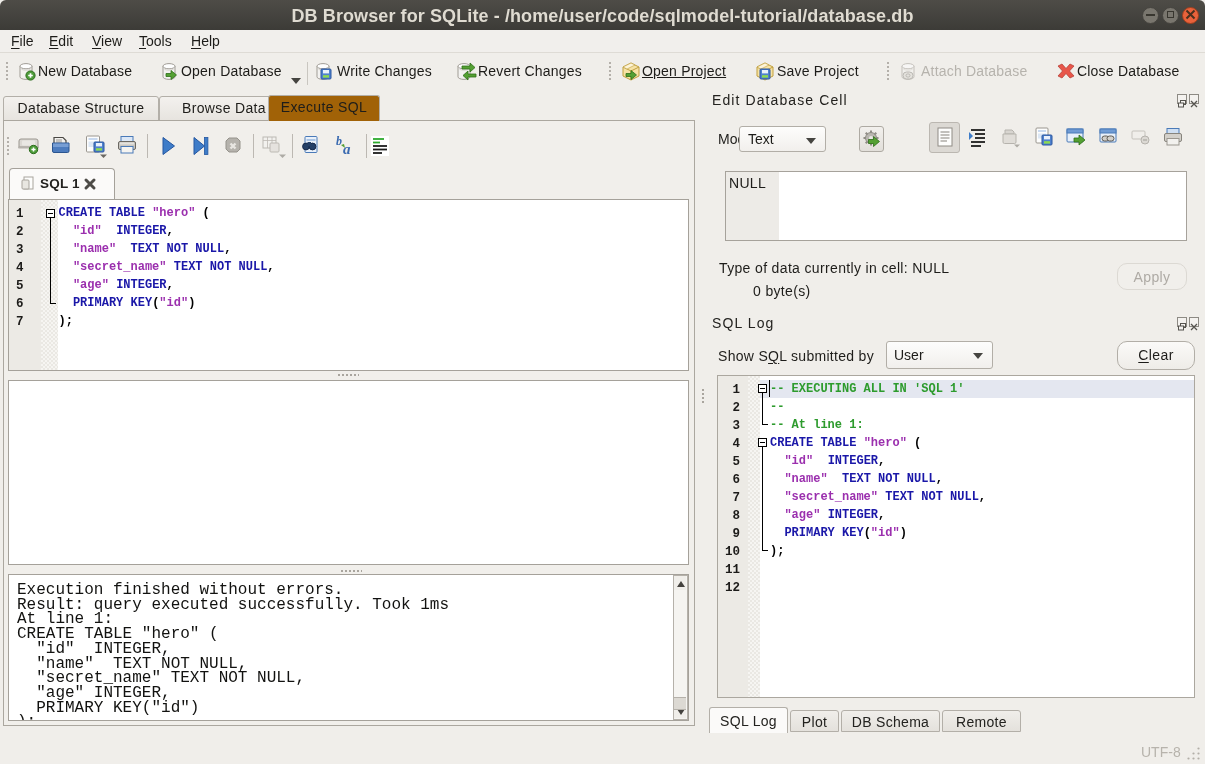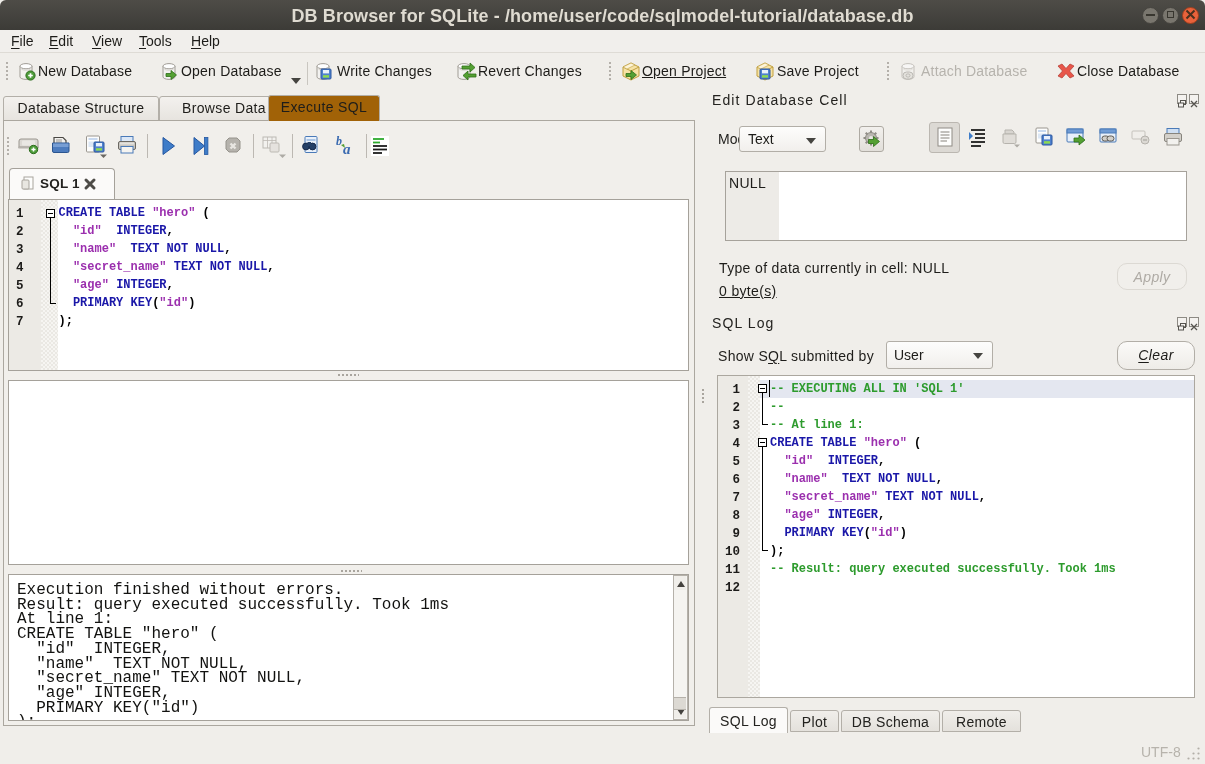--- a/index.html
+++ b/index.html
@@ -57,21 +57,21 @@
      background-image:radial-gradient(circle,#a9a59e 0.9px,transparent 1.1px);
      background-size:2px 4px;}
   
   .docktitle{font-size:14px;letter-spacing:1.1px;color:#23221f;}
   .dockbtn{position:absolute;width:10px;height:10px;border:1px solid #8d8a84;background:#f4f2ef;box-sizing:border-box;}
   .combo{position:absolute;background:linear-gradient(#fdfdfc,#f1efec);border:1px solid #b2aea7;
      border-radius:3px;box-sizing:border-box;font-size:14px;color:#1d1c19;}
   .combo .arr{position:absolute;right:9px;top:11px;width:0;height:0;
      border-left:5.5px solid transparent;border-right:5.5px solid transparent;border-top:6.5px solid #454440;}
   .btn{position:absolute;background:linear-gradient(#fbfaf8,#eeece8);border:1px solid #b2aea7;
-     border-radius:10px;box-sizing:border-box;text-align:center;font-size:14px;letter-spacing:0.4px;color:#1d1c19;font-style:italic;}
+     border-radius:10px;box-sizing:border-box;text-align:center;font-size:14px;letter-spacing:0.4px;color:#1d1c19;}
   .btn.dis{background:#f1efeb;border:1px solid #dcd9d3;color:#aeaaa4;}
   
   .btab{position:absolute;box-sizing:border-box;border:1px solid #b3afa8;
      background:linear-gradient(#f0eeea,#e4e1dc);border-radius:3px 3px 0 0;
      text-align:center;font-size:14px;letter-spacing:0.3px;color:#23221f;}
   .btab.active{background:#fbfaf9;border-bottom:none;}
   
   .sbar{position:absolute;background:#f5f4f1;border:1px solid #b5b1aa;box-sizing:border-box;}
   .sarrow{position:absolute;left:1px;width:12px;height:14px;background:#f0eeea;}
   .sthumb{position:absolute;left:1px;width:12px;background:#dcd9d3;border-top:1px solid #b5b1aa;border-bottom:1px solid #b5b1aa;}
@@ -372,21 +372,21 @@
  <rect x="232" y="1.5" width="12" height="6" fill="#cfdff2" stroke="#4a7ab8"></rect>
  <rect x="229.5" y="6.5" width="17" height="8" rx="1.5" fill="#d3d0ca" stroke="#87847d"></rect>
  <rect x="232" y="11.5" width="12" height="6.5" fill="#f2f1ee" stroke="#9a968f"></rect>
 </svg>
 
 <div class="abs" style="left:725px;top:171px;width:462px;height:70px;background:#fff;border:1px solid #a6a29b;box-sizing:border-box;"></div>
 <div class="abs" style="left:726px;top:172px;width:53px;height:68px;background:#edebe7;"></div>
 <div class="abs" style="left:729px;top:175px;font-size:14px;letter-spacing:0.3px;color:#1d1c19;">NULL</div>
 
 <div class="abs" style="left:719px;top:260px;font-size:14px;letter-spacing:0.35px;">Type of data currently in cell: NULL</div>
-<div class="abs" style="left:719px;top:283px;font-size:14px;letter-spacing:0.35px;text-decoration:underline;">0 byte(s)</div>
+<div class="abs" style="left:753px;top:283px;font-size:14px;letter-spacing:0.35px;">0 byte(s)</div>
 <div class="btn dis" style="left:1117px;top:263px;width:70px;height:27px;padding-top:5px;">Apply</div>
 
 <div class="abs docktitle" style="left:712px;top:315px;">SQL Log</div>
 <div class="dockbtn" style="left:1177px;top:317px;"><svg width="8" height="8" viewBox="0 0 8 8" style="margin:0">
       <rect x="2.5" y="0.5" width="5" height="4" fill="none" stroke="#55534e"></rect>
       <rect x="0.5" y="3" width="5" height="4" fill="#f4f2ef" stroke="#55534e"></rect>
     </svg></div>
 <div class="dockbtn" style="left:1189px;top:317px;"><svg width="8" height="8" viewBox="0 0 8 8">
       <path d="M1 1 L7 7 M7 1 L1 7" stroke="#55534e" stroke-width="1.3"></path>
     </svg></div>
@@ -413,21 +413,21 @@
 <div class="code" style="left:770px;top:380px;"><span class="cm">-- EXECUTING ALL IN 'SQL 1'</span>
 <span class="cm">--</span>
 <span class="cm">-- At line 1:</span>
 <span class="kw">CREATE TABLE</span> <span class="str">"hero"</span> (
   <span class="str">"id"</span>  <span class="kw">INTEGER</span>,
   <span class="str">"name"</span>  <span class="kw">TEXT NOT NULL</span>,
   <span class="str">"secret_name"</span> <span class="kw">TEXT NOT NULL</span>,
   <span class="str">"age"</span> <span class="kw">INTEGER</span>,
   <span class="kw">PRIMARY KEY</span>(<span class="str">"id"</span>)
 );
-<span class="cm">-- Result: query executed successfully. Took 1ms</span></div>
+</div>
 
 <div class="btab active" style="left:709px;top:707px;width:79px;height:26px;padding-top:5px;">SQL Log</div>
 <div class="btab" style="left:790px;top:710px;width:49px;height:22px;padding-top:3px;">Plot</div>
 <div class="btab" style="left:841px;top:710px;width:99px;height:22px;padding-top:3px;">DB Schema</div>
 <div class="btab" style="left:942px;top:710px;width:79px;height:22px;padding-top:3px;">Remote</div>
 
 <div class="abs" style="left:1141px;top:744px;font-size:14px;color:#b7b3ac;">UTF-8</div>
 <svg class="abs" style="left:1184px;top:744px;" width="18" height="18" viewBox="0 0 18 18">
  <g fill="#b3afa8">
       <circle cx="14.5" cy="4.5" r="1.1"></circle>

